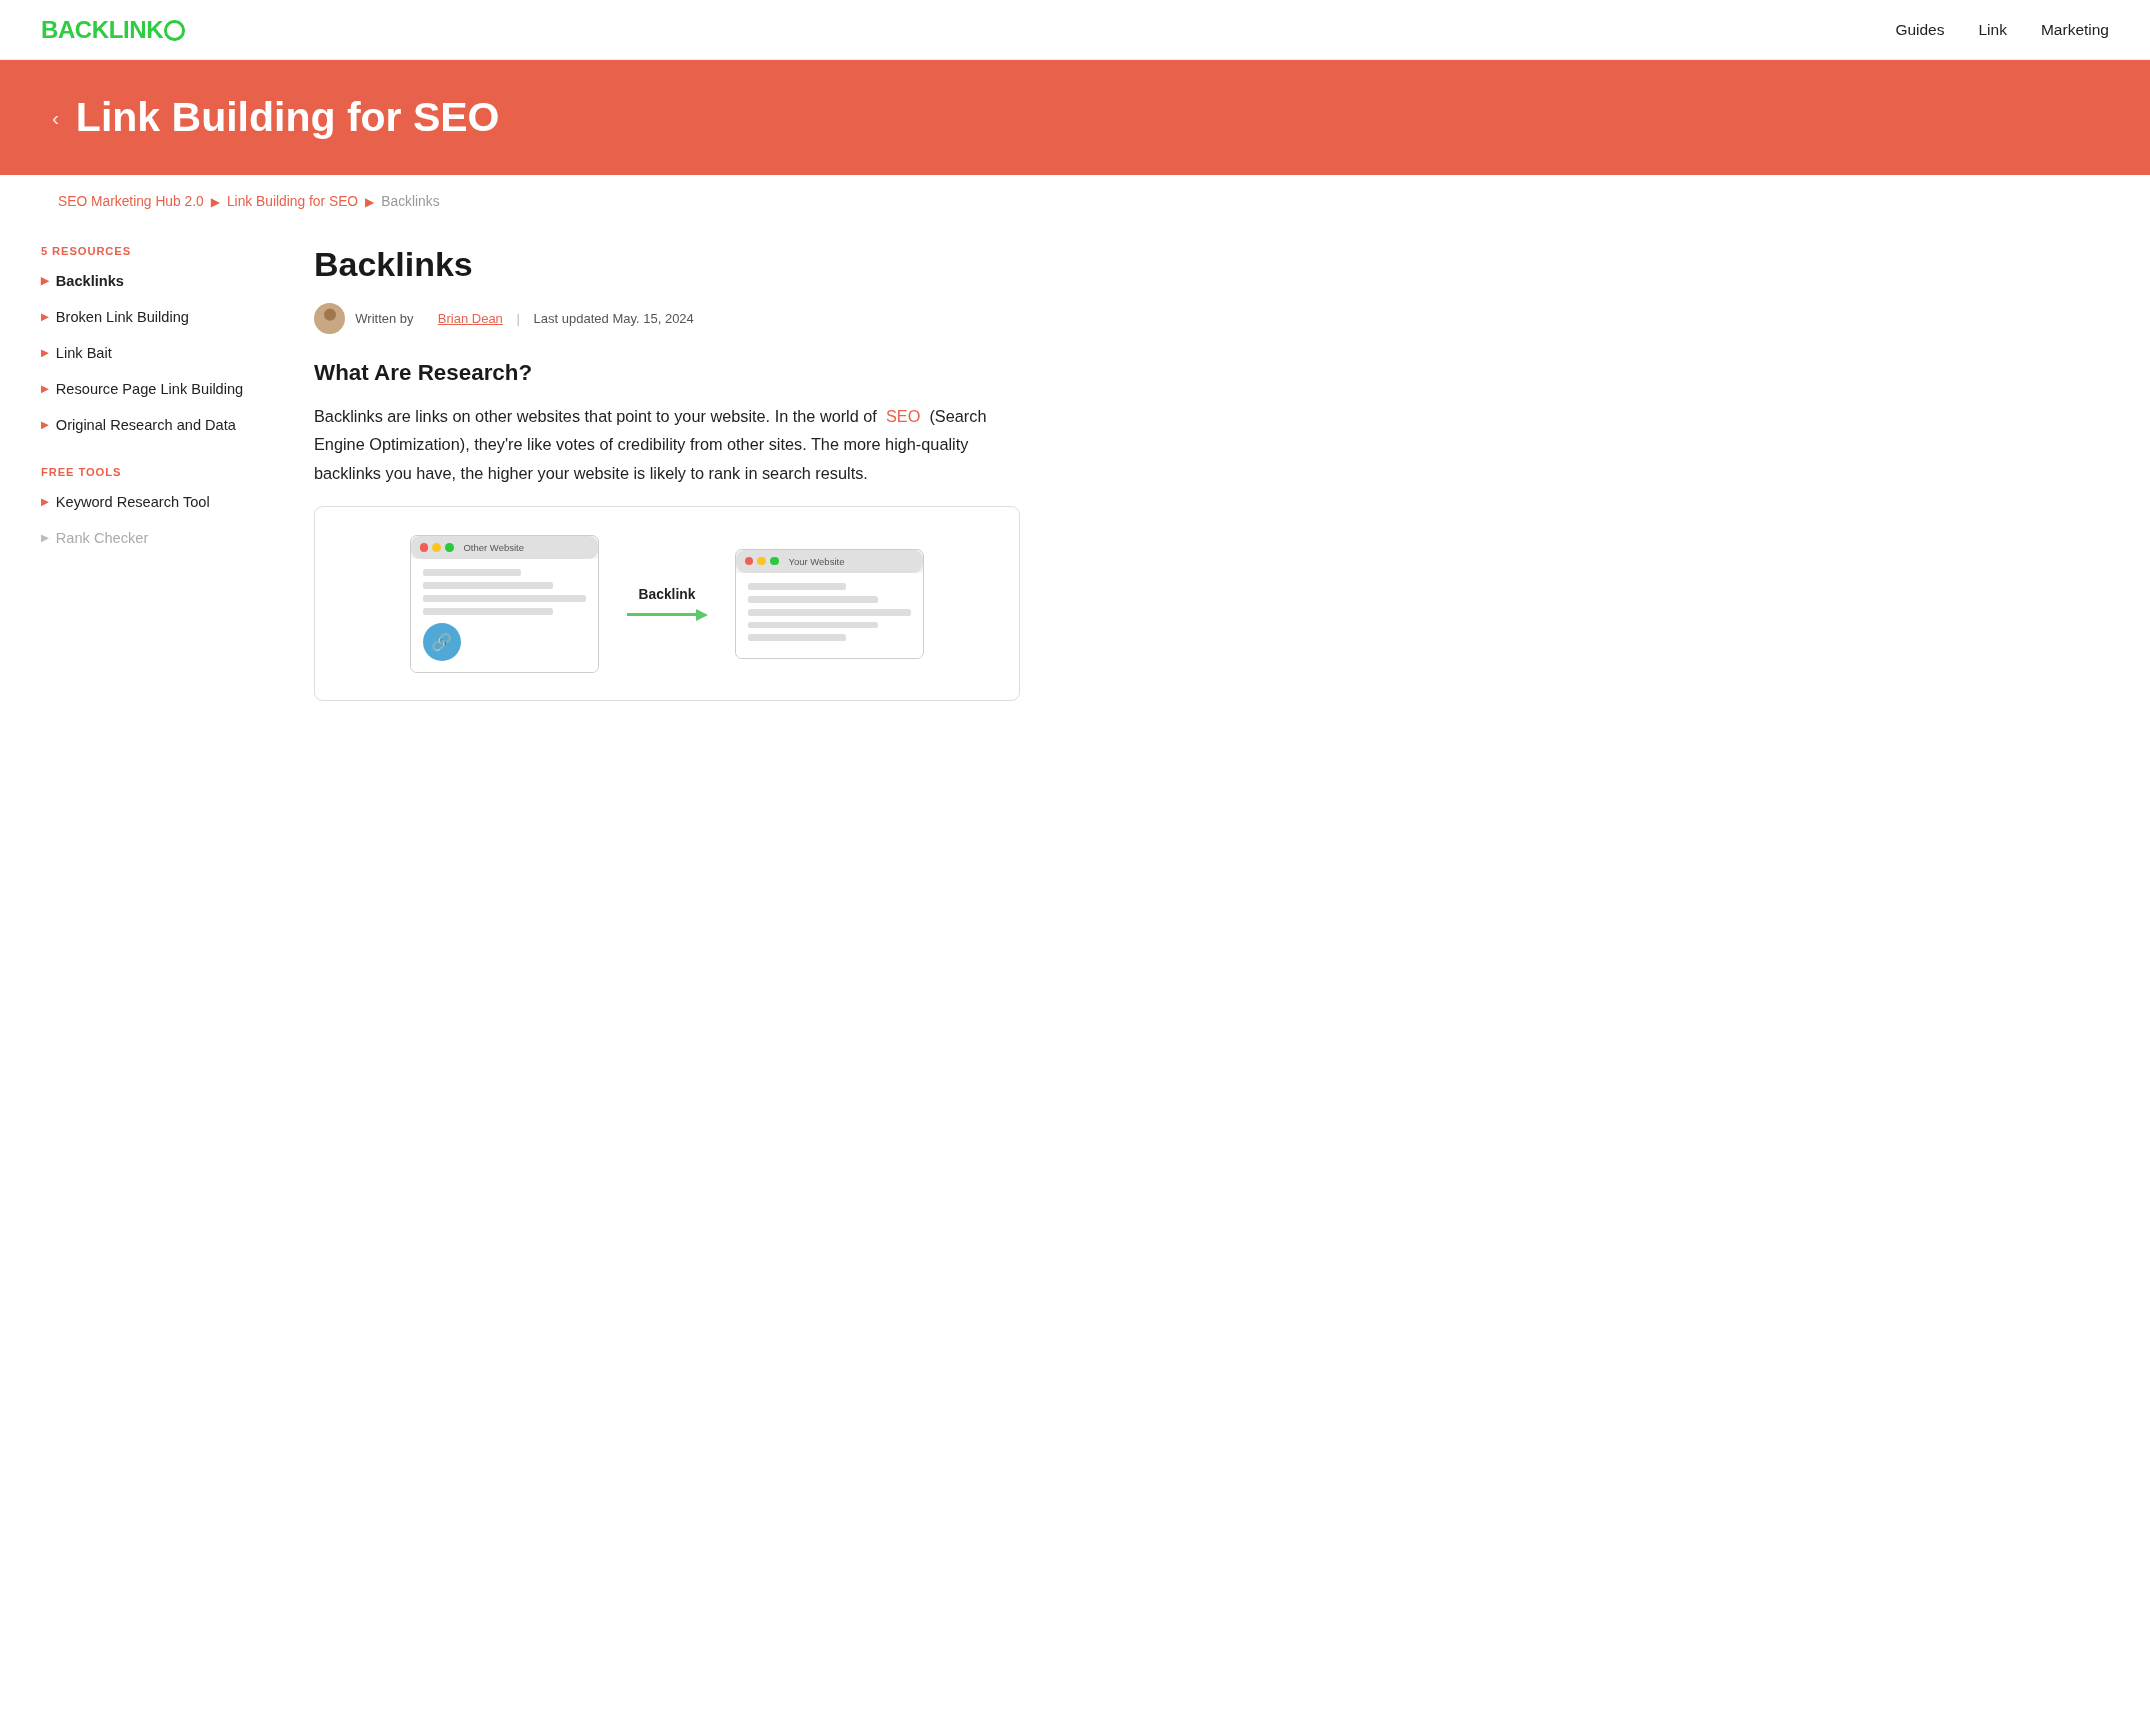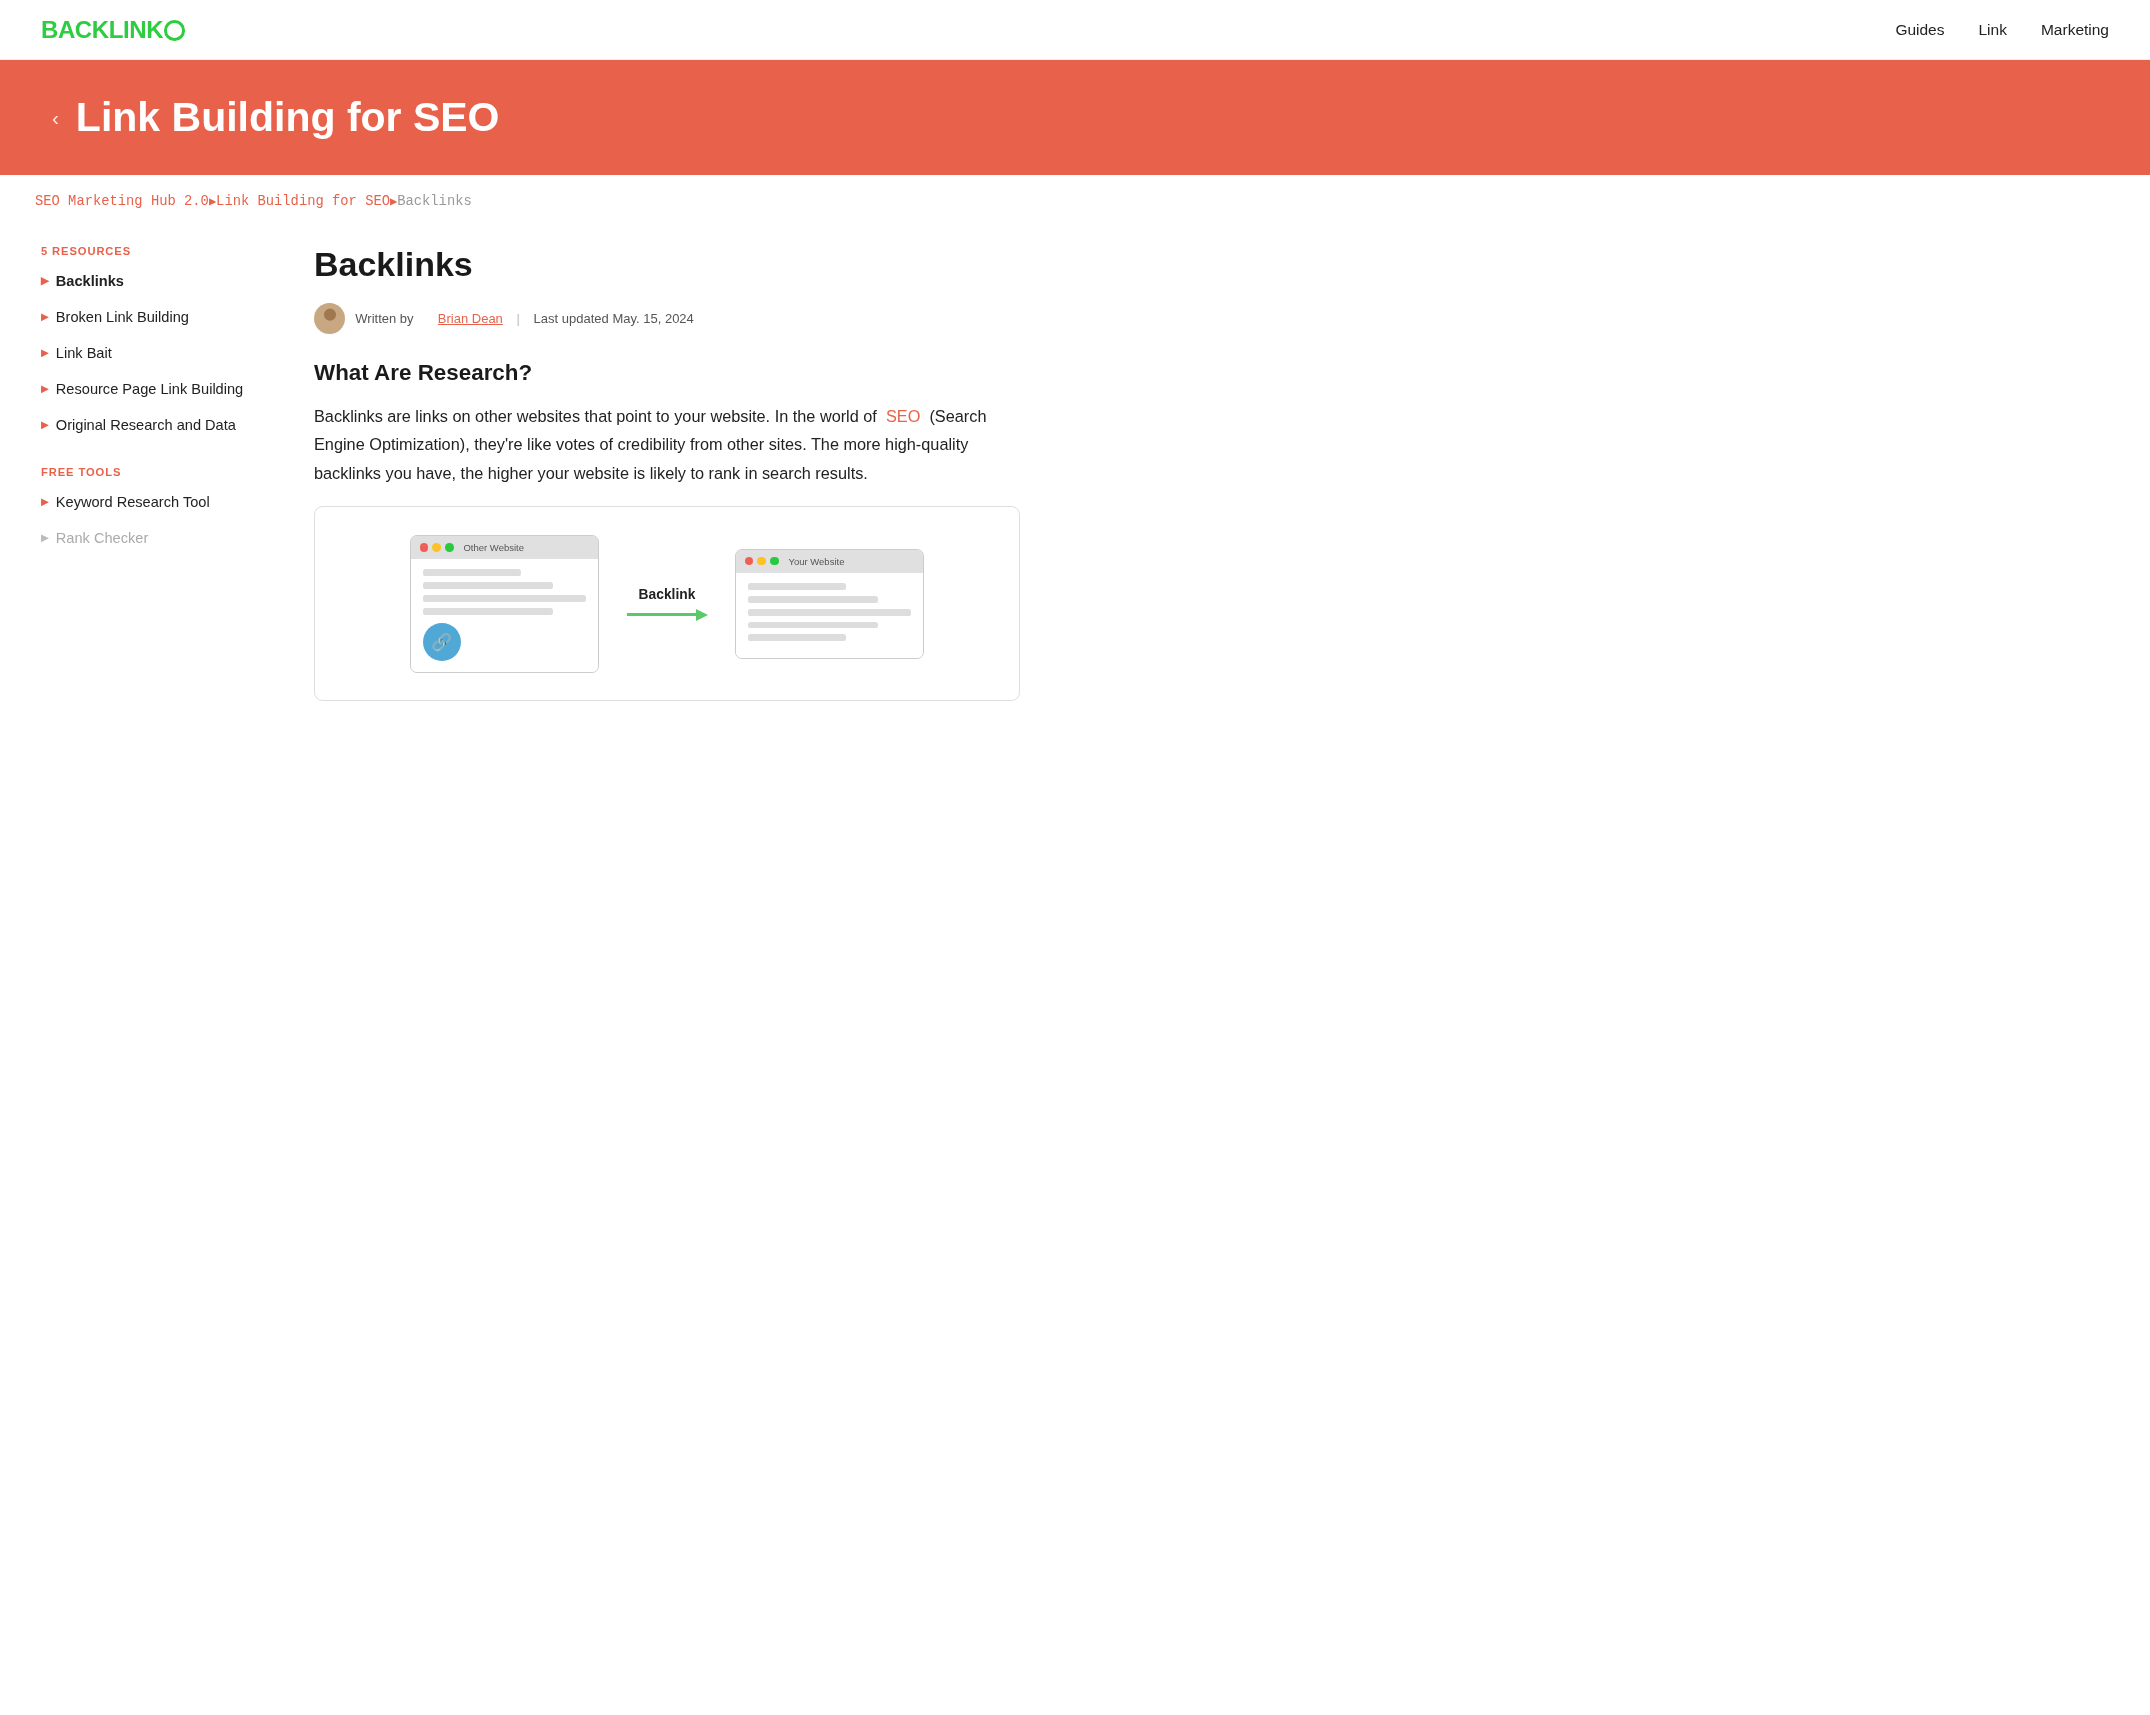--- a/index.html
+++ b/index.html
@@ -63,26 +63,25 @@
     }
     .hero-title {
       color: #fff;
       font-size: 41px;
       font-weight: 700;
       line-height: 1.15;
     }
 
     
     .breadcrumb {
-      padding: 19px 35px;
-      display: flex;
-      align-items: center;
-      gap: 0;
+      padding: 19px 58px;
+      display: flex;
+      align-items: center;
+      gap: 7px;
       font-size: 13.8px;
-      font-family: Liberation Mono, monospace;
     }
     .breadcrumb a {
       color: #e8614a;
       text-decoration: none;
     }
     .breadcrumb .sep {
       color: #e8614a;
       font-size: 12px;
     }
     .breadcrumb .current {
@@ -219,20 +218,21 @@
       border-radius: 6.9px;
       overflow: hidden;
       background: #f5f5f5;
     }
     .browser-top-bar {
       background: #e0e0e0;
       padding: 6px 8.6px;
       display: flex;
       align-items: center;
       gap: 4.3px;
+      border-radius: 9px;
     }
     .dot {
       width: 8.6px; height: 8.6px; border-radius: 50%;
     }
     .dot.red { background: #f05f57; }
     .dot.yellow { background: #fbc328; }
     .dot.green { background: #29c940; }
     .browser-title {
       font-size: 9.5px;
       color: #555;

